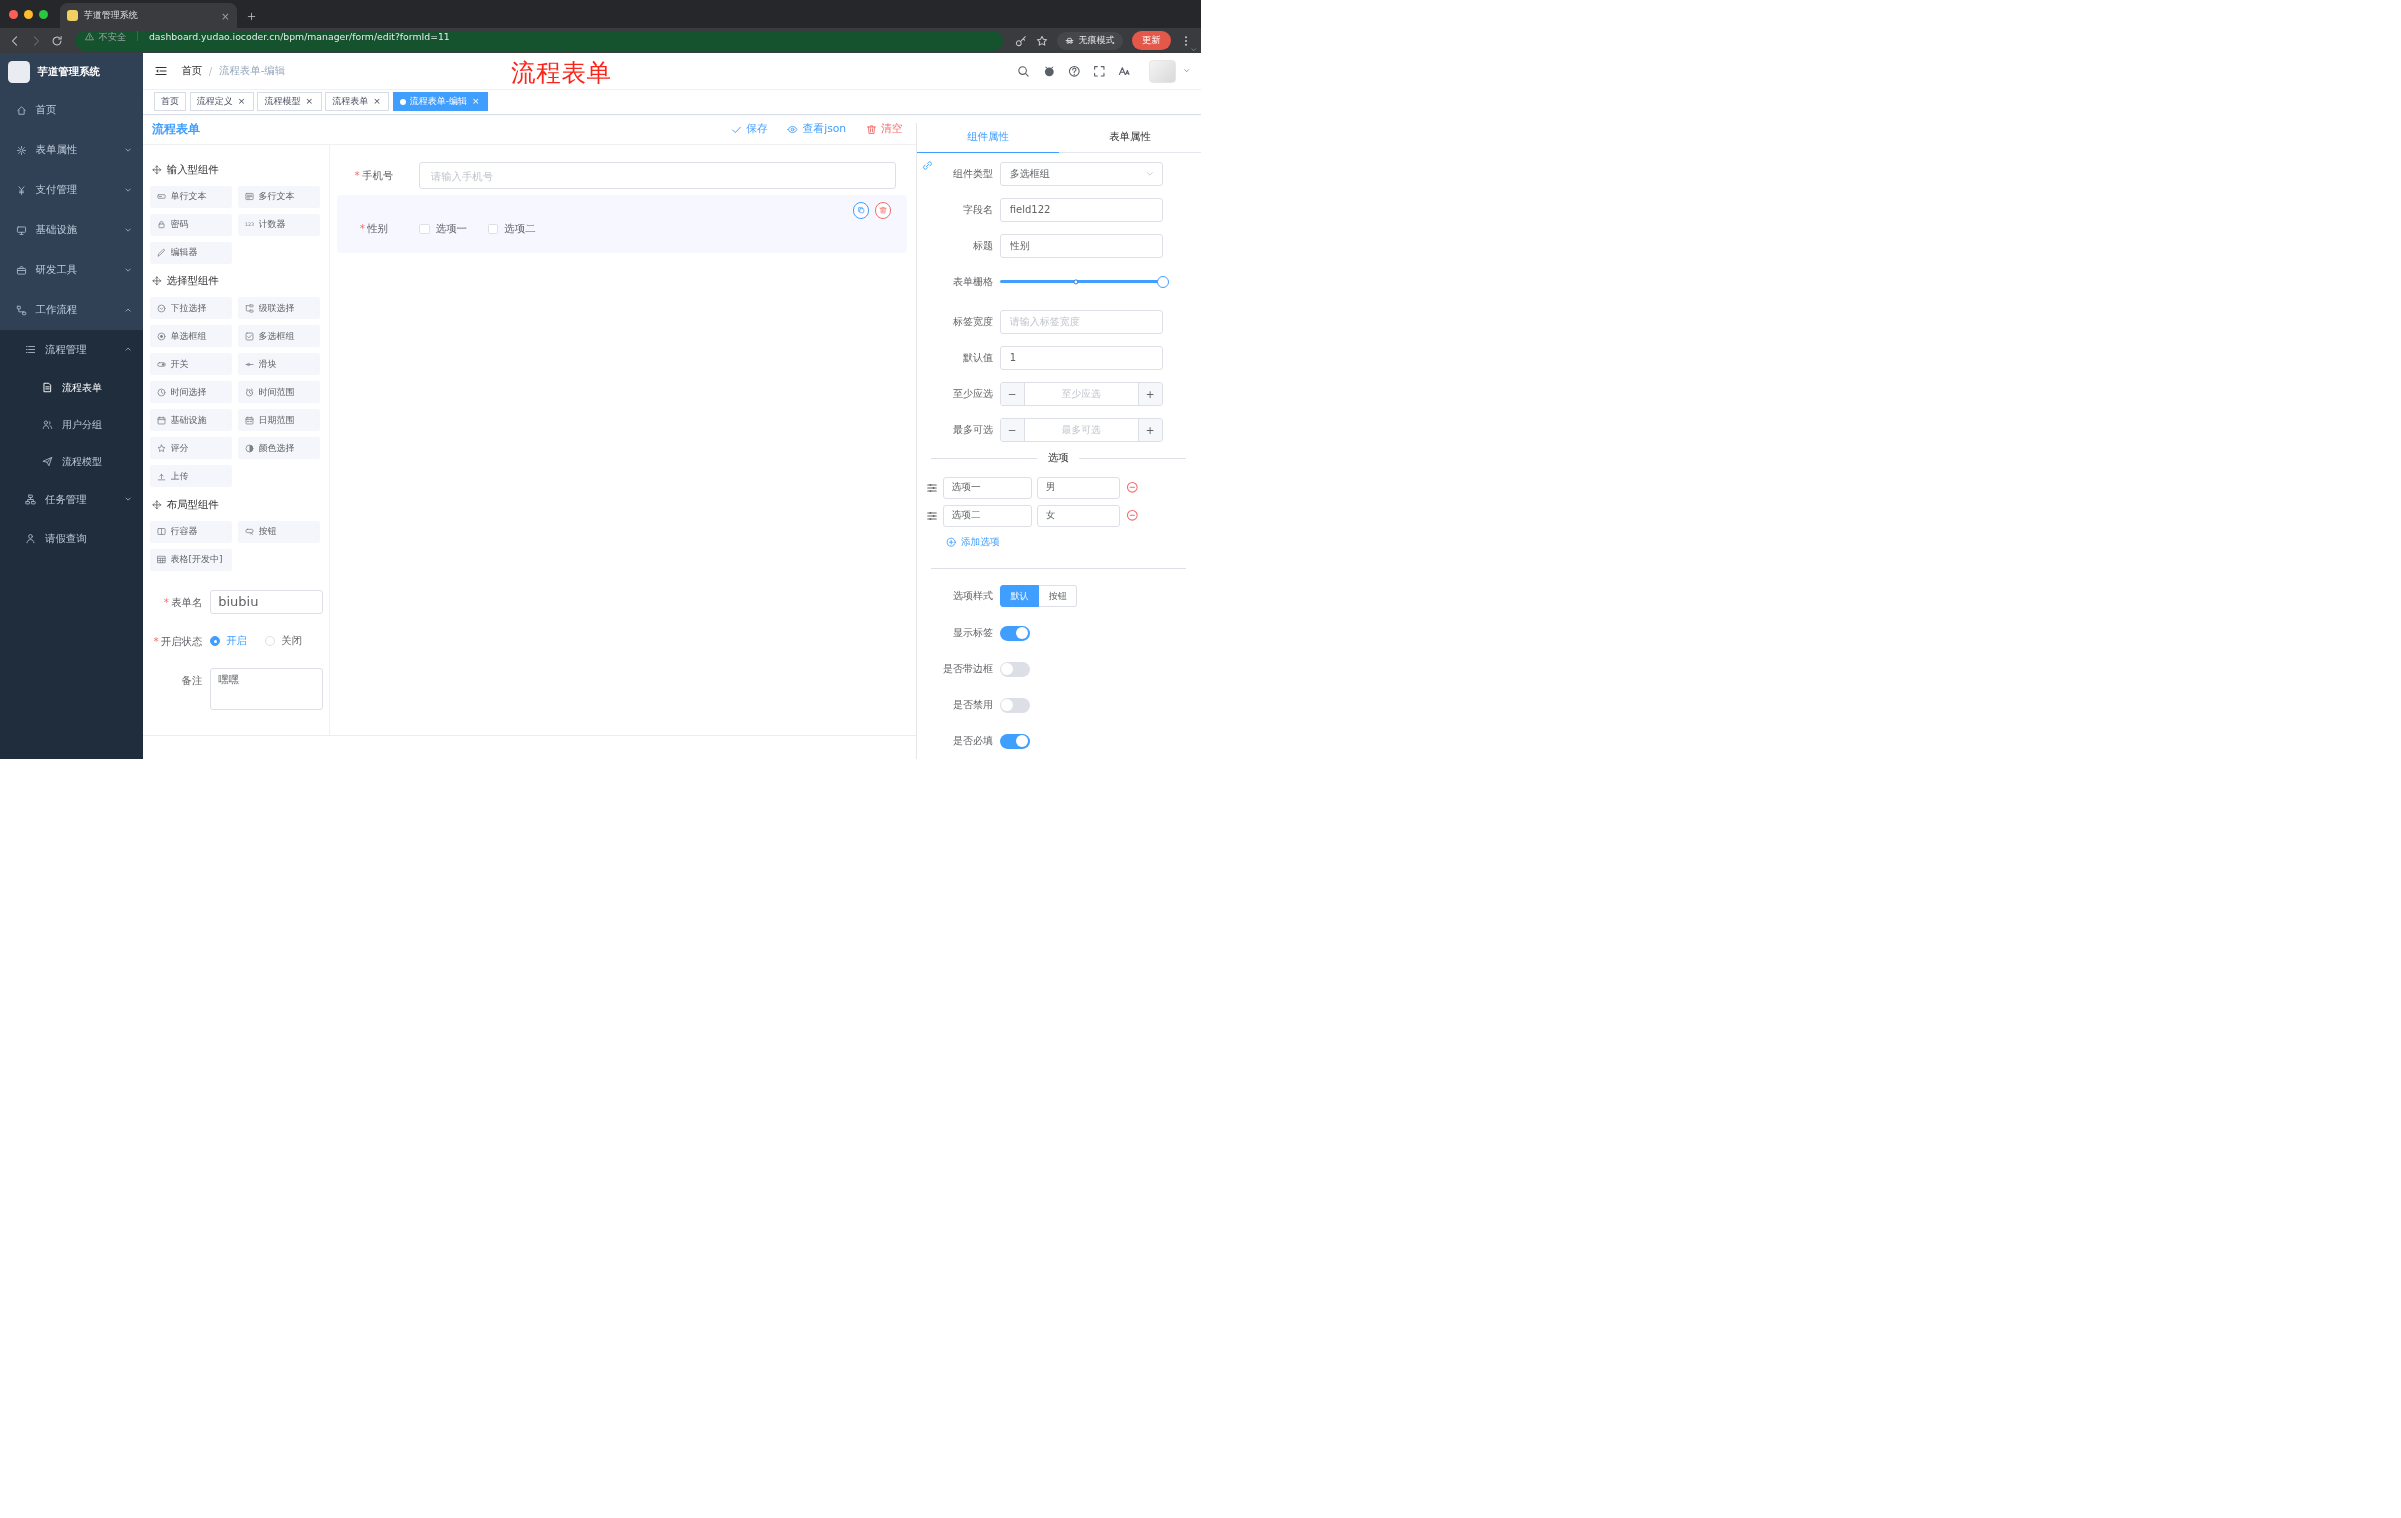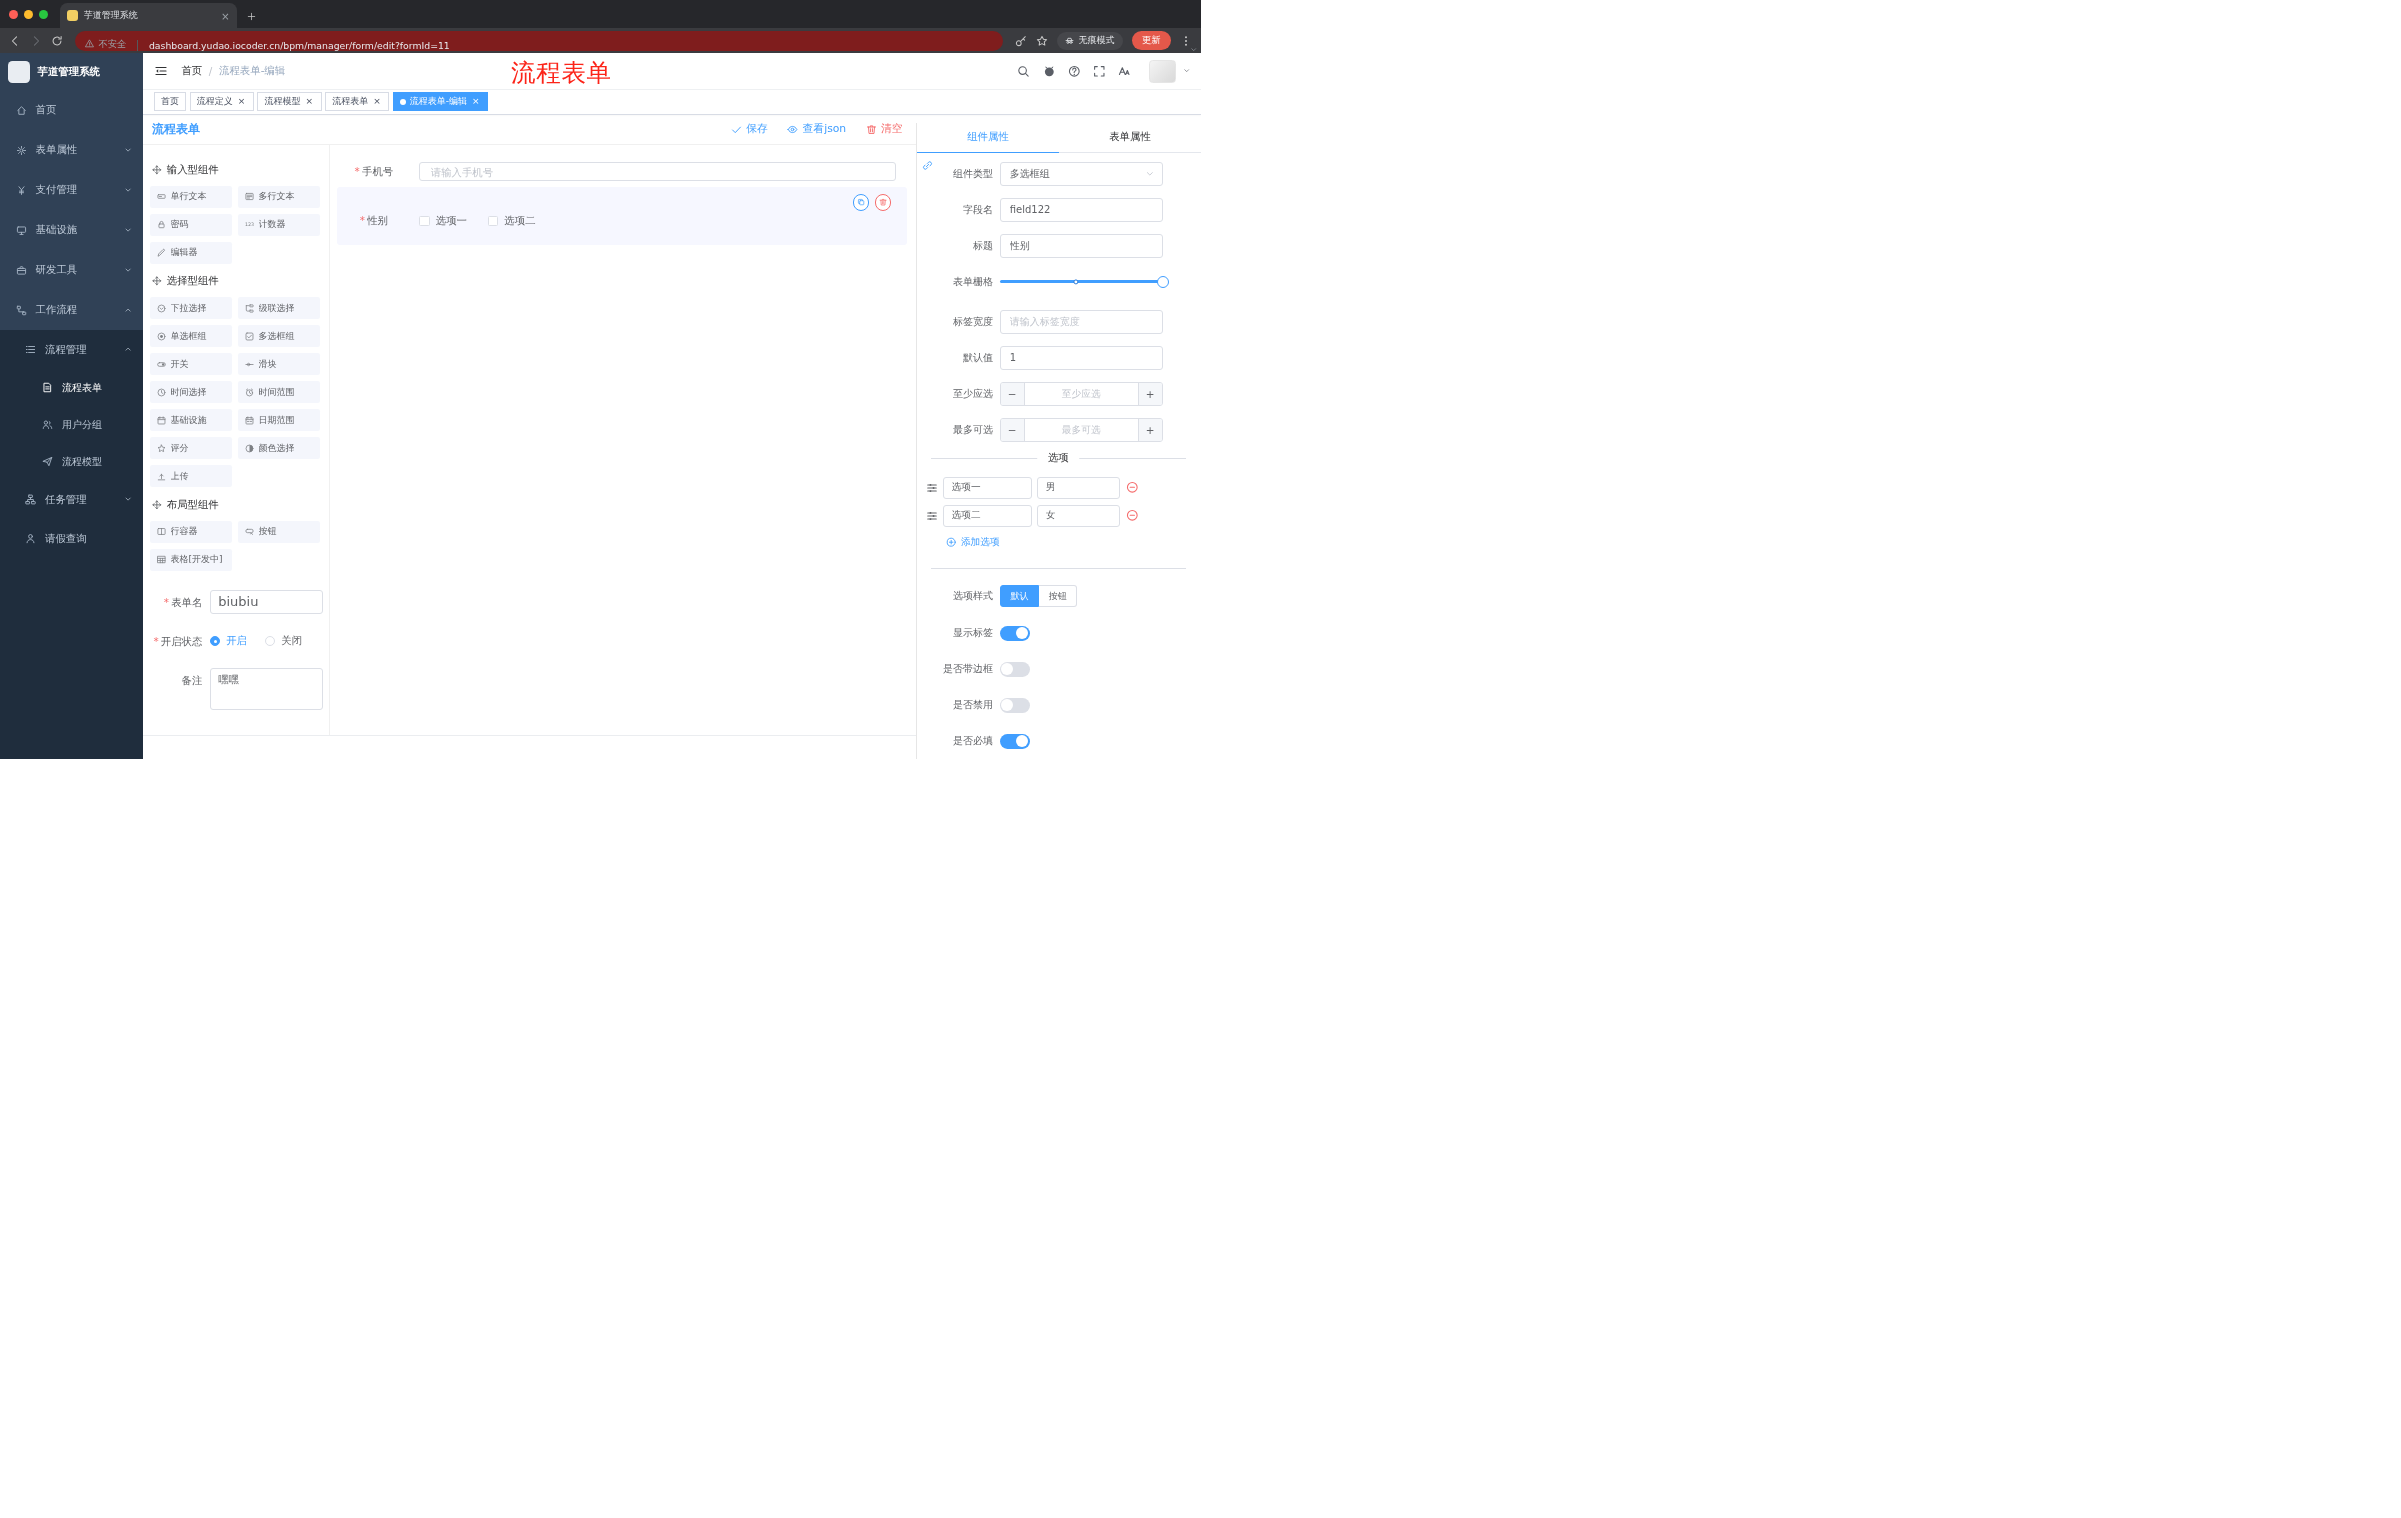--- a/index.html
+++ b/index.html
@@ -16,21 +16,21 @@
 .light{width:9px;height:9px;border-radius:50%;display:inline-block;}
 .light.red{background:#ff5f57}.light.yellow{background:#febc2e}.light.green{background:#28c840}
 .btab{width:177px;height:25px;background:#3a3b3f;border-radius:7.4px 7.4px 0 0;display:flex;align-items:center;padding:0 7.4px;gap:6px;color:#dfe1e5;font-size:9px;}
 .favicon{width:10.4px;height:10.4px;border-radius:3px;background:#f2cf63;flex-shrink:0;}
 .btab-title{flex:1;white-space:nowrap;overflow:hidden;}
 .btab-close{color:#9aa0a6;font-size:10.4px;cursor:pointer;}
 .newtab{color:#c7c7c7;font-size:9px;margin:0 0 6.7px 10.4px;cursor:pointer;}
 .toolbar{height:25px;background:#3a3b3f;display:flex;align-items:center;padding:0 9px;gap:9px;position:relative;flex-shrink:0;}
 .tool-ic{color:#c7c7c7;font-size:12px;cursor:pointer;}
 .tool-ic.disabled{color:#6a6d72;}
-.omnibox{flex:1;height:20px;background:#7f1d1d;border-radius:10.4px;display:flex;align-items:flex-end;padding:0 10.4px;gap:11px;margin:0 3px;cursor:text;min-width:0;}
+.omnibox{flex:1;height:20px;background:#14532d;border-radius:10.4px;display:flex;align-items:flex-start;padding:0 10.4px;gap:11px;margin:0 3px;cursor:text;min-width:0;}
 .omni-warn{color:#9aa0a6;display:flex;align-items:center;gap:3.7px;font-size:9.3px;}
 .omni-sep{width:0.7px;height:10.4px;background:#55585c;}
 .url{color:#e8eaed;font-size:9.3px;white-space:nowrap;overflow:hidden;}
 .incog-pill{height:18px;border-radius:9px;background:#46474b;color:#e8eaed;font-size:9px;display:flex;align-items:center;gap:4.5px;padding:0 8.2px;flex-shrink:0;}
 .update-pill{height:19.3px;border-radius:9.7px;color:#fff;font-size:9.3px;display:flex;align-items:center;padding:0 10.4px;cursor:pointer;flex-shrink:0;}
 .toolbar-chevron{position:absolute;right:3.7px;bottom:0;color:#9aa0a6;font-size:7.4px;}
 
 
 .app{flex:1;display:flex;min-height:0;}
 .sidebar{width:143px;background:#304156;color:#bfcbd9;display:flex;flex-direction:column;flex-shrink:0;overflow:hidden;}
@@ -93,21 +93,21 @@
 .radio-opt{display:flex;align-items:center;gap:6px;font-size:10.4px;color:#606266;cursor:pointer;}
 .rdot{width:10.4px;height:10.4px;border-radius:50%;border:0.7px solid #dcdfe6;position:relative;background:#fff;flex-shrink:0;}
 .radio-opt.sel{color:#409eff;}
 .radio-opt.sel .rdot{border-color:#409eff;background:#409eff;}
 .radio-opt.sel .rdot::after{content:"";position:absolute;left:3px;top:3px;width:3px;height:3px;border-radius:50%;background:#fff;}
 
 
 .canvas{flex:1;padding:17px 9px 0 7.4px;min-width:0;background:#fff;}
 .cv-row{display:flex;align-items:center;}
 .cv-label{width:73px;text-align:center;font-size:10.4px;color:#606266;flex-shrink:0;white-space:nowrap;}
-.cv-input{flex:1;height:19px;margin-left:9px;margin-right:11px;border:0.7px solid #dcdfe6;border-radius:3px;padding:0 10.4px;font-size:10.4px;color:#606266;outline:none;min-width:0;}
+.cv-input{flex:1;height:27px;margin-left:9px;margin-right:11px;border:0.7px solid #dcdfe6;border-radius:3px;padding:0 10.4px;font-size:10.4px;color:#606266;outline:none;min-width:0;}
 .cv-input::placeholder{color:#c0c4cc;}
 .cv-selected{margin-top:6px;background:#f6f7ff;border-radius:3px;height:58px;position:relative;padding-top:27px;}
 .checkboxes{display:flex;gap:21px;margin-left:9px;align-items:center;}
 .cbox{display:flex;align-items:center;gap:6px;font-size:10.4px;color:#606266;cursor:pointer;}
 .cbox .sq{width:10.4px;height:10.4px;border:0.7px solid #dcdfe6;border-radius:1.5px;background:#fff;flex-shrink:0;}
 .cv-tools{position:absolute;top:7.4px;right:15.6px;display:flex;gap:6px;}
 .tool{width:16.3px;height:16.3px;border-radius:50%;background:#fff;display:flex;align-items:center;justify-content:center;font-size:8.2px;cursor:pointer;}
 .tool.copy{border:0.7px solid #409eff;color:#409eff;}
 .tool.del{border:0.7px solid #f56c6c;color:#f56c6c;}
 

